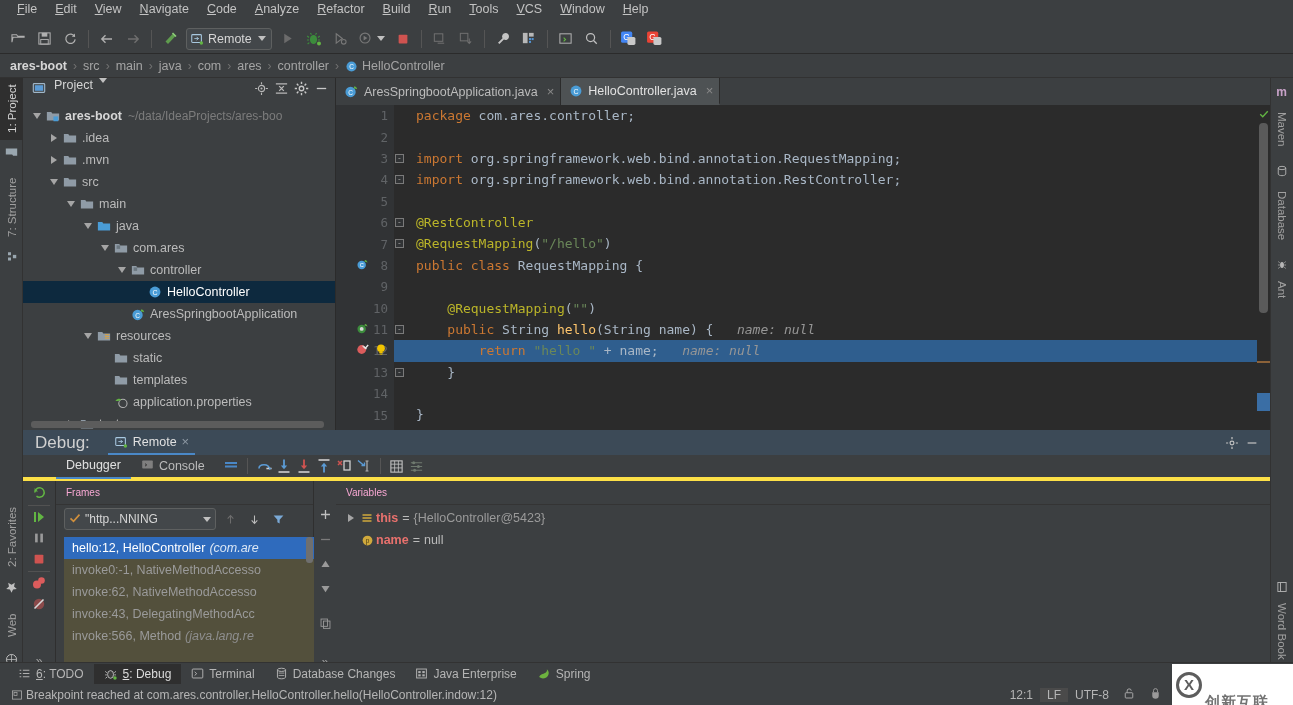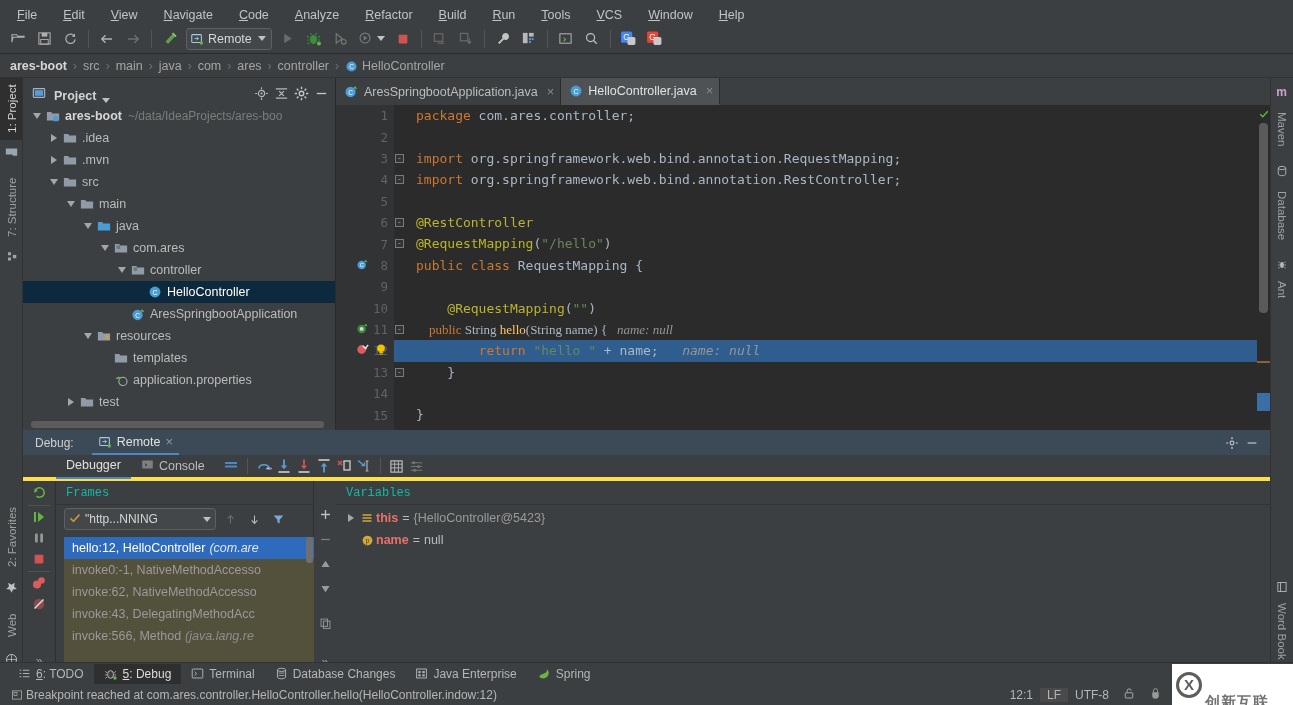--- a/index.html
+++ b/index.html
@@ -9,21 +9,21 @@
     font-family:"Liberation Sans", sans-serif;
     font-size:12px;
     color:#bbbbbb;
     -webkit-font-smoothing:antialiased;
   }
   #app{ position:relative; width:1293px; height:705px; }
 
   
   .menubar{
     position:absolute; left:0; top:0; width:1293px; height:24px;
-    background:#3c3f41; display:flex; align-items:flex-end; padding-left:8px;gap:8px;
+    background:#3c3f41; display:flex; align-items:flex-start; padding-left:8px;
   }
   .menubar .mi{
     padding:2px 9px; color:#c3c3c3; font-size:12.5px; cursor:default;
   }
   .menubar .mi u{ text-decoration:underline; }
 
   
   .toolbar{
     position:absolute; left:0; top:24px; width:1293px; height:30px;
     background:#3c3f41; display:flex; align-items:center; padding-left:5px;
@@ -74,21 +74,21 @@
     display:flex; align-items:center; justify-content:center; gap:4px;
     padding:4px 0;
   }
 
   
   .projpanel{
     position:absolute; left:23px; top:78px; width:313px; height:352px;
     background:#3c3f41; border-right:1px solid #2b2b2b;
     display:flex; flex-direction:column;
   }
-  .projhdr{ height:25px; display:flex; align-items:flex-end; padding:0 4px 0 6px;font-weight:bold; }
+  .projhdr{ height:25px; display:flex; align-items:flex-start; padding:0 4px 0 6px; }
   .projhdr .ttl{ color:#d4d4d4; font-size:12.5px; margin-left:5px;}
   .projhdr .sp{ flex:1; }
   .hicon{ width:20px;height:20px;display:flex;align-items:center;justify-content:center;}
   .tree{ flex:1; background:#3c3f41; overflow:hidden; position:relative; padding-top:2px;}
   .trow{ height:22px; display:flex; align-items:center; white-space:nowrap; font-size:12.5px; color:#bbbbbb;}
   .trow.sel{ background:#0d293e; }
   .trow.sel .tlabel{ color:#ffffff; }
   .tw{ width:16px; height:16px; display:flex; align-items:center; justify-content:center; flex:none;}
   .arrow-r{ width:0;height:0;border-top:4px solid transparent;border-bottom:4px solid transparent;border-left:6px solid #a5a5a5;}
   .arrow-d{ width:0;height:0;border-left:4px solid transparent;border-right:4px solid transparent;border-top:6px solid #a5a5a5;}
@@ -115,36 +115,36 @@
   .kw{color:#cc7832;} .str{color:#6a8759;} .ann{color:#bbb529;} .fn{color:#ffc66d;} .txt{color:#a9b7c6;} .hint{color:#969696; font-style:italic;}
   .foldcol{ position:absolute; left:0; top:0; width:12px; height:100%; }
   .foldbox{ position:absolute; width:9px; height:9px; border:1px solid #7a7a7a; color:#9a9a9a;
             font-size:8px; line-height:7px; text-align:center; background:#313335;}
   .rscroll{ width:13px; background:#2b2b2b; position:relative; flex:none;}
   .rthumb{ position:absolute; left:2px; top:18px; width:9px; height:190px; background:#5a5a5a; border-radius:4px;}
 
   
   .dbgwrap{ position:absolute; left:23px; top:430px; width:1247px; height:240px; background:#3c3f41;}
   .dbghdr{ height:25px; background:#3c4a57; display:flex; align-items:center; padding-left:12px; }
-  .dbghdr .lbl{ color:#d0d0d0; font-size:12px;}
+  .dbghdr .lbl{ color:#d0d0d0; font-size:17px;}
   .dbgtabsel{ display:flex; align-items:center; gap:5px; margin-left:18px; height:25px;
               border-bottom:2px solid #4a88c7; padding:0 6px; color:#e0e0e0; font-size:12.5px;}
   .dbghdr .sp{flex:1;}
   .dbgtoolbar{ height:26px; background:#3c3f41; display:flex; align-items:center; padding-left:4px;
                border-bottom:4px solid #fde047;}
   .dtab{ padding:0 10px; height:26px; display:flex; align-items:center; gap:5px; font-size:12.5px; color:#bbb;}
   .dtab.active{ color:#e0e0e0; border-bottom:2px solid #4a88c7;}
   .dsep{ width:1px; height:16px; background:#555; margin:0 6px;}
   .dbgbody{ position:absolute; left:0; top:51px; width:1247px; height:189px; display:flex;}
   .dbgleftbar{ width:33px; background:#3c3f41; border-right:1px solid #2f2f2f;
                display:flex; flex-direction:column; align-items:center; padding-top:3px; gap:3px;}
   .dbicon{ width:26px;height:24px;display:flex;align-items:center;justify-content:center;}
   .framespane{ width:258px; background:#3c3f41; border-right:1px solid #2f2f2f; position:relative;}
-  .panehdr{ height:24px; display:flex; align-items:center; padding-left:10px; color:#14b8a6; font-size:12px;
-            border-bottom:1px solid #343434;font-family:Liberation Mono, monospace;}
+  .panehdr{ height:24px; display:flex; align-items:center; padding-left:10px; color:#f9a8d4; font-size:10px;
+            border-bottom:1px solid #343434;}
   .threadrow{ height:28px; display:flex; align-items:center; padding:2px 4px 2px 8px; gap:4px;}
   .threadsel{ display:flex; align-items:center; height:22px; border:1px solid #5e6060; border-radius:3px;
               background:#43474a; padding:0 4px; gap:4px; width:152px;}
   .threadsel .t{ color:#d6d6d6; font-size:12px; flex:1; white-space:nowrap; overflow:hidden;}
   .framelist{ position:absolute; left:8px; top:56px; width:250px; bottom:0; background:#53503c; overflow:hidden;}
   .frow{ height:22px; display:flex; align-items:center; padding-left:8px; font-size:12.5px; color:#9a9a9a; white-space:nowrap;}
   .frow.sel{ background:#2f6bbd; color:#ffffff;}
   .frow i{ font-style:italic; color:#8e8e8e; margin-left:4px;}
   .frow.sel i{ color:#dbe7f5;}
   .fscrollv{ position:absolute; right:1px; top:0; width:7px; height:26px; background:#6f6f6f; border-radius:3px;}
@@ -599,20 +599,29 @@
           </span>
           <span class="tw">
             <svg width="14" height="14" viewBox="0 0 16 16">
               <path d="M1 3.5h5l1.2 1.6H15v8H1z" fill="#8f9ba6"></path>
               <rect x="9" y="6" width="5" height="1" fill="#e0a33a"></rect>
               <rect x="9" y="8" width="5" height="1" fill="#e0a33a"></rect>
               <rect x="9" y="10" width="5" height="1" fill="#e0a33a"></rect>
             </svg>
           </span>
           <span class="tlabel">resources</span>
+        </div>
+        <div class="trow" style="padding-left: 74px;">
+          <span class="tw"></span>
+          <span class="tw">
+            <svg width="14" height="14" viewBox="0 0 16 16">
+              <path d="M1 3.5h5l1.2 1.6H15v8H1z" fill="#8f9ba6"></path>
+            </svg>
+          </span>
+          <span class="tlabel">static</span>
         </div>
         <div class="trow" style="padding-left: 74px;">
           <span class="tw"></span>
           <span class="tw">
             <svg width="14" height="14" viewBox="0 0 16 16">
               <path d="M1 3.5h5l1.2 1.6H15v8H1z" fill="#8f9ba6"></path>
             </svg>
           </span>
           <span class="tlabel">templates</span>
         </div>
@@ -710,21 +719,21 @@
       <div class="cline" style="padding-left: 22px;"><span class="kw">package</span><span class="txt"> com.ares.controller;</span></div>
           <div class="cline" style="padding-left: 22px;">&nbsp;</div>
           <div class="cline" style="padding-left: 22px;"><span class="kw">import</span><span class="txt"> org.springframework.web.bind.annotation.RequestMapping;</span></div>
           <div class="cline" style="padding-left: 22px;"><span class="kw">import</span><span class="txt"> org.springframework.web.bind.annotation.RestController;</span></div>
           <div class="cline" style="padding-left: 22px;">&nbsp;</div>
           <div class="cline" style="padding-left: 22px;"><span class="ann">@RestController</span></div>
           <div class="cline" style="padding-left: 22px;"><span class="ann">@RequestMapping</span><span class="txt">(</span><span class="str">"/hello"</span><span class="txt">)</span></div>
           <div class="cline" style="padding-left: 22px;"><span class="kw">public class </span><span class="txt">RequestMapping {</span></div>
           <div class="cline" style="padding-left: 22px;">&nbsp;</div>
           <div class="cline" style="padding-left: 22px;"><span class="txt">    </span><span class="ann">@RequestMapping</span><span class="txt">(</span><span class="str">""</span><span class="txt">)</span></div>
-          <div class="cline" style="padding-left: 22px; font-family: Liberation Serif, serif;"><span class="txt">    </span><span class="kw">public </span><span class="txt">String </span><span class="fn">hello</span><span class="txt">(String name) {</span><span class="hint">   name: null</span></div>
+          <div class="cline" style="padding-left: 22px;"><span class="txt">    </span><span class="kw">public </span><span class="txt">String </span><span class="fn">hello</span><span class="txt">(String name) {</span><span class="hint">   name: null</span></div>
           <div class="cline hl" style="padding-left: 22px;"><span class="txt">        </span><span class="kw">return</span><span class="str"> "hello "</span><span class="txt"> + name;</span><span class="hint">   name: null</span></div>
           <div class="cline" style="padding-left: 22px;"><span class="txt">    }</span></div>
           <div class="cline" style="padding-left: 22px;">&nbsp;</div>
           <div class="cline" style="padding-left: 22px;"><span class="txt">}</span></div>
           <div style="position: absolute; left: -20px; top: 238.4px; width: 16px; height: 16px;"><svg width="14" height="14" viewBox="0 0 16 16">
               <circle cx="8" cy="6" r="4.4" fill="#f2c400"></circle>
               <rect x="6" y="10" width="4" height="1.4" fill="#f2c400"></rect>
               <rect x="6.4" y="12" width="3.2" height="1.3" fill="#f2c400"></rect>
             </svg></div>
         </div>

